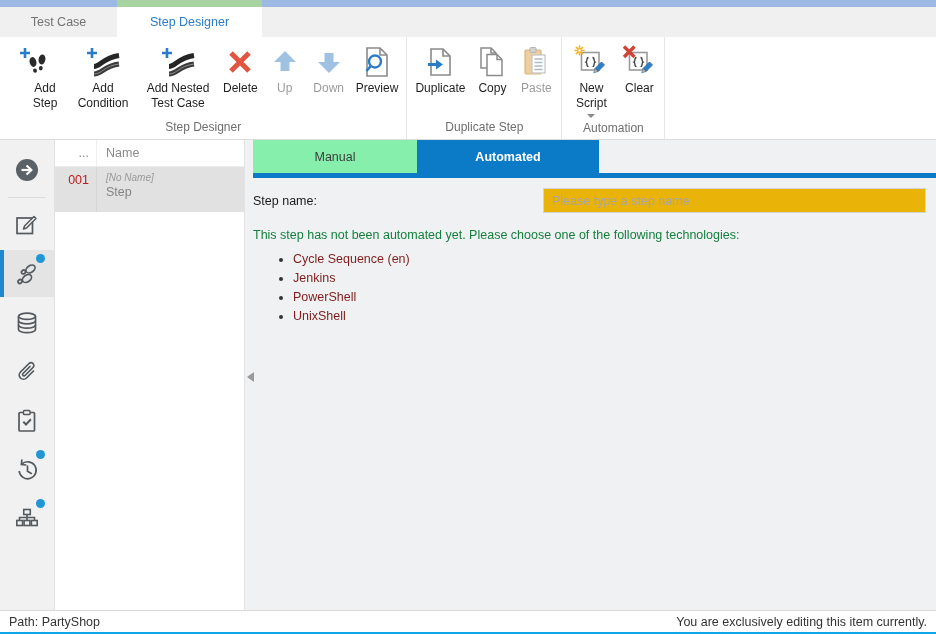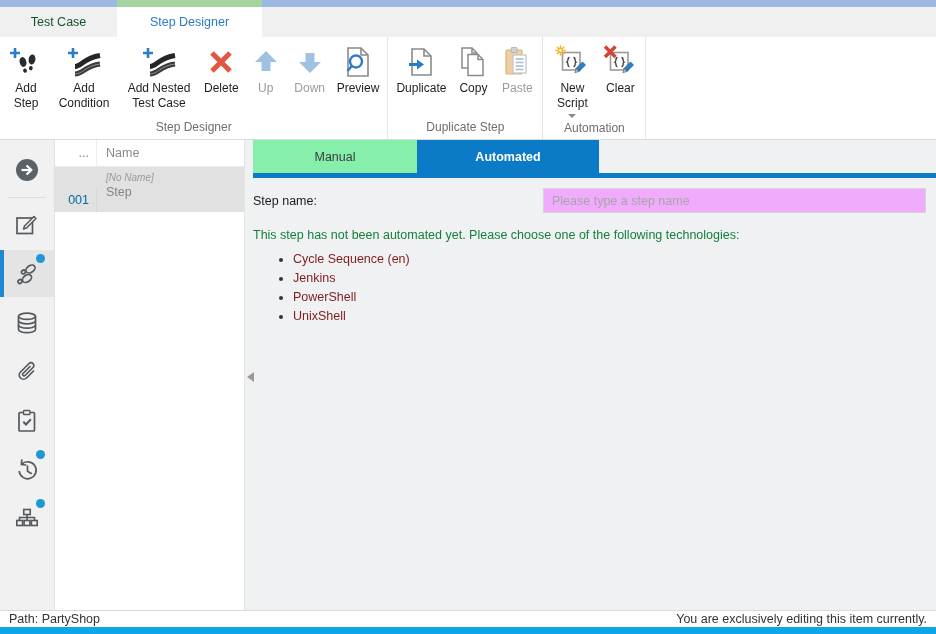--- a/index.html
+++ b/index.html
@@ -6,34 +6,34 @@
   html,body { background:#fff; }
   body { font-family:"Liberation Sans", sans-serif; }
   .app { position:relative; width:936px; height:634px; background:#fff; overflow:hidden; color:#333; font-size:12px; }
 
   
   .top-strip { height:7px; background:#9eb8e4; position:relative; }
   .top-strip .green-seg { position:absolute; left:117px; width:145px; top:0; bottom:0; background:#a7d3a0; }
 
   
   .wtabs { height:30px; background:#f0f0f0; display:flex; }
-  .wtab { display:flex; align-items:center; justify-content:center; font-size:12.5px; color:#14532d; cursor:default; }
+  .wtab { display:flex; align-items:center; justify-content:center; font-size:12.5px; color:#737373; cursor:default; }
   .wtab.inactive { width:117px; }
   .wtab.active { width:145px; background:#fff; color:#2a7cc7; }
   .wtab-fill { flex:1; }
 
   
   .ribbon { height:103px; background:#fff; display:flex; border-bottom:1px solid #d9dcde; }
   .rgroup { display:flex; flex-direction:column; border-right:1px solid #e6e6e6; padding:0 3px; }
   .rgroup-buttons { display:flex; flex:1; align-items:flex-start; padding-top:5px; }
   .rbtn { display:flex; flex-direction:column; align-items:center; padding:1px 5px; text-align:center; }
   .ricon { height:38px; display:flex; align-items:center; justify-content:center; }
   .rlabel { font-size:12px; line-height:1.25; color:#1f1f1f; }
   .rbtn.disabled .rlabel { color:#9b9b9b; }
-  .rlabel.w34 { max-width:36px; } .rlabel.w58 { max-width:60px; } .rlabel.w70 { max-width:70px; } .rlabel.w40 { max-width:42px; }
+  .rlabel.w34 { max-width:36px;margin-left:19px; } .rlabel.w58 { max-width:60px; } .rlabel.w70 { max-width:70px; } .rlabel.w40 { max-width:42px; }
   .rgroup-label { text-align:center; font-size:12px; color:#6e6e6e; padding:2px 4px 5px; white-space:nowrap; }
   .drop-arrow { width:0; height:0; border-left:4px solid transparent; border-right:4px solid transparent; border-top:4px solid #8a8a8a; margin-top:3px; }
   .ribbon-fill { flex:1; }
 
   
   .body { display:flex; height:470px; }
 
   
   .sidebar { width:55px; background:#f1f1f1; border-right:1px solid #e2e2e2; display:flex; flex-direction:column; padding-top:6px; }
   .side-item { height:47px; margin-bottom:2px; display:flex; align-items:center; justify-content:center; position:relative; flex:none; }
@@ -41,44 +41,44 @@
   .side-item.active::before { content:''; position:absolute; left:0; top:0; bottom:0; width:4px; background:#1e87d0; }
   .side-divider { height:1px; background:#dcdcdc; margin:2px 8px 3px; flex:none; }
   .badge { position:absolute; top:4px; right:9px; width:9px; height:9px; border-radius:50%; background:#2196d4; }
 
   
   .step-list { width:190px; background:#fff; border-right:1px solid #e3e3e3; display:flex; flex-direction:column; }
   .sl-header { display:flex; height:27px; border-bottom:1px solid #ebebeb; color:#8a8a8a; font-size:12.5px; align-items:center; flex:none; }
   .sl-h-num { width:42px; height:100%; display:flex; align-items:center; justify-content:flex-end; padding-right:7px; border-right:1px solid #efefef; }
   .sl-h-name { flex:1; padding-left:9px; }
   .sl-row { display:flex; min-height:45px; background:#e1e1e1; flex:none; }
-  .sl-num { width:42px; text-align:right; padding:6px 7px 0 0; color:#0369a1; font-size:12.5px; border-right:1px solid #d6d6d6;margin-top:20px; }
+  .sl-num { width:42px; text-align:right; padding:6px 7px 0 0; color:#b91c1c; font-size:12.5px; border-right:1px solid #d6d6d6; }
   .sl-name-cell { flex:1; padding:5px 9px; }
   .sl-noname { color:#9a9a9a; font-style:italic; font-size:10px; }
   .sl-type { color:#848484; font-size:12.5px; margin-top:2px; }
 
   
   .main { flex:1; background:#eff1f3; position:relative; display:flex; flex-direction:column; }
   .etabs { display:flex; height:33px; padding-left:8px; }
   .etab { width:164px; display:flex; align-items:center; justify-content:center; font-size:12.5px; background:#86efac; color:#3c3c3c; cursor:default; }
   .etab.active { width:182px; background:#0b7bc7; color:#fff; font-weight:bold; }
   .blue-underline { height:5px; background:#0b7bc7; margin-left:8px; }
   .econtent { padding:10px 10px 0 8px; }
   .step-name-row { display:flex; align-items:center;justify-content:space-between; }
   .step-name-label { width:114px; font-size:12.5px; color:#1b1b1b; }
-  .step-name-input { width:383px; height:25px; border:1px solid #d4d4d4; background:#f0abfc; padding:0 8px; font-size:12.5px; color:#333; font-family:"Liberation Sans", sans-serif; outline:none; }
+  .step-name-input { width:383px; height:25px; border:1px solid #d4d4d4; background:#eab308; padding:0 8px; font-size:12.5px; color:#333; font-family:"Liberation Sans", sans-serif; outline:none; }
   .step-name-input::placeholder { color:#a6a6a6; }
   .info-text { margin-top:15px; font-size:12.5px; color:#15803d; }
   .tech-list { margin:10px 0 0 40px; }
   .tech-list li { margin-bottom:5px; font-size:12.5px; color:#333; }
   .tech-link { color:#7f1d1d; text-decoration:none; cursor:pointer; }
   .collapse-handle { position:absolute; left:2px; top:232px; width:0; height:0; border-top:5px solid transparent; border-bottom:5px solid transparent; border-right:7px solid #9a9a9a; }
 
   
-  .status-bar { height:24px; background:#fff; border-top:1px solid #d9d9d9; border-bottom:7px solid #0ea5e9; display:flex; align-items:center; justify-content:space-between; padding:0 9px; font-size:12.5px; color:#333; }
+  .status-bar { height:24px; background:#fff; border-top:1px solid #d9d9d9; border-bottom:2px solid #0ea5e9; display:flex; align-items:center; justify-content:space-between; padding:0 9px; font-size:12.5px; color:#333; }
 </style>
 </head>
 <body>
 
 <div class="app">
 
   <div class="top-strip">
     <div class="green-seg"></div>
   </div>
 

